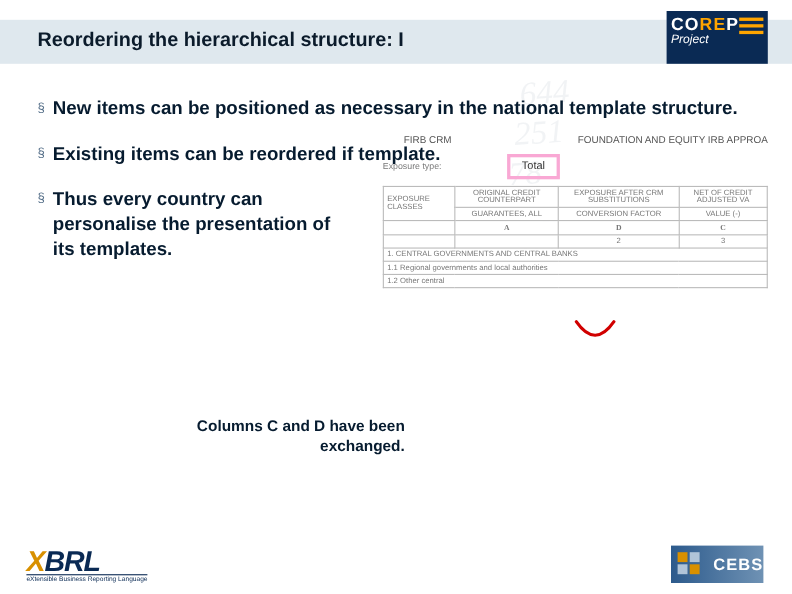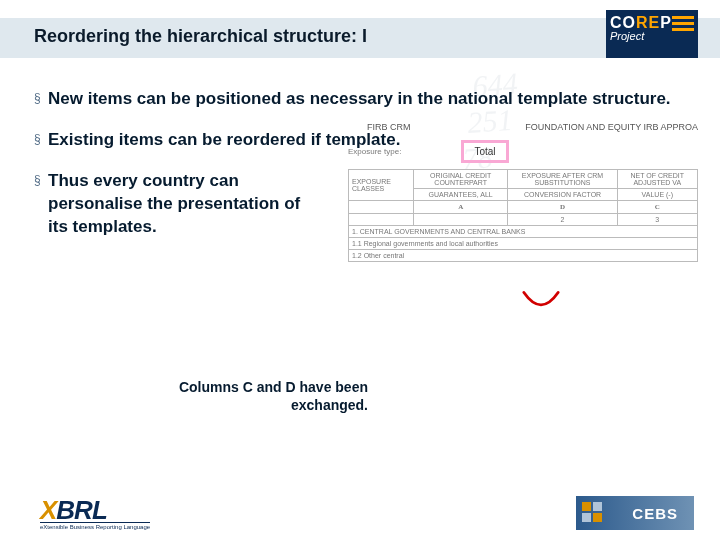--- a/index.html
+++ b/index.html
@@ -139,41 +139,41 @@
   .page-no{
     position:absolute;
     left:0;width:624px;
     text-align:right;
     bottom:30px;
     font-size:12px;
     font-weight:900;
     color:#061b2f;
   }
   .xbrl-logo{
-    position:absolute;left:40px;bottom:10px;
+    position:absolute;left:24px;bottom:10px;
     font-family:Arial,sans-serif;
   }
   .xbrl-logo .big{
     font-size:26px;font-weight:900;font-style:italic;
     letter-spacing:-1px;
   }
   .xbrl-logo .big .x{color:#d89000;}
   .xbrl-logo .big .brl{color:#0a2a54;}
   .xbrl-logo .sub{
     font-size:6px;color:#0a2a54;
     margin-top:-4px;
     border-top:1px solid #0a2a54;
     padding-top:1px;
   }
   .cebs-logo{
     position:absolute;right:26px;bottom:10px;
-    width:118px;height:34px;
+    width:84px;height:34px;
     background:linear-gradient(90deg,#2c5a8c 0%,#6f92b4 100%);
     display:flex;align-items:center;justify-content:flex-end;
-    padding-right:16px;box-sizing:border-box;
+    padding-right:0;box-sizing:border-box;
   }
   .cebs-logo span{
     color:#fff;font-weight:700;font-size:15px;letter-spacing:1px;
   }
   .cebs-logo .sq{
     position:absolute;left:6px;top:6px;width:22px;height:22px;
   }
   .cebs-logo .sq div{
     position:absolute;width:9px;height:9px;
   }

